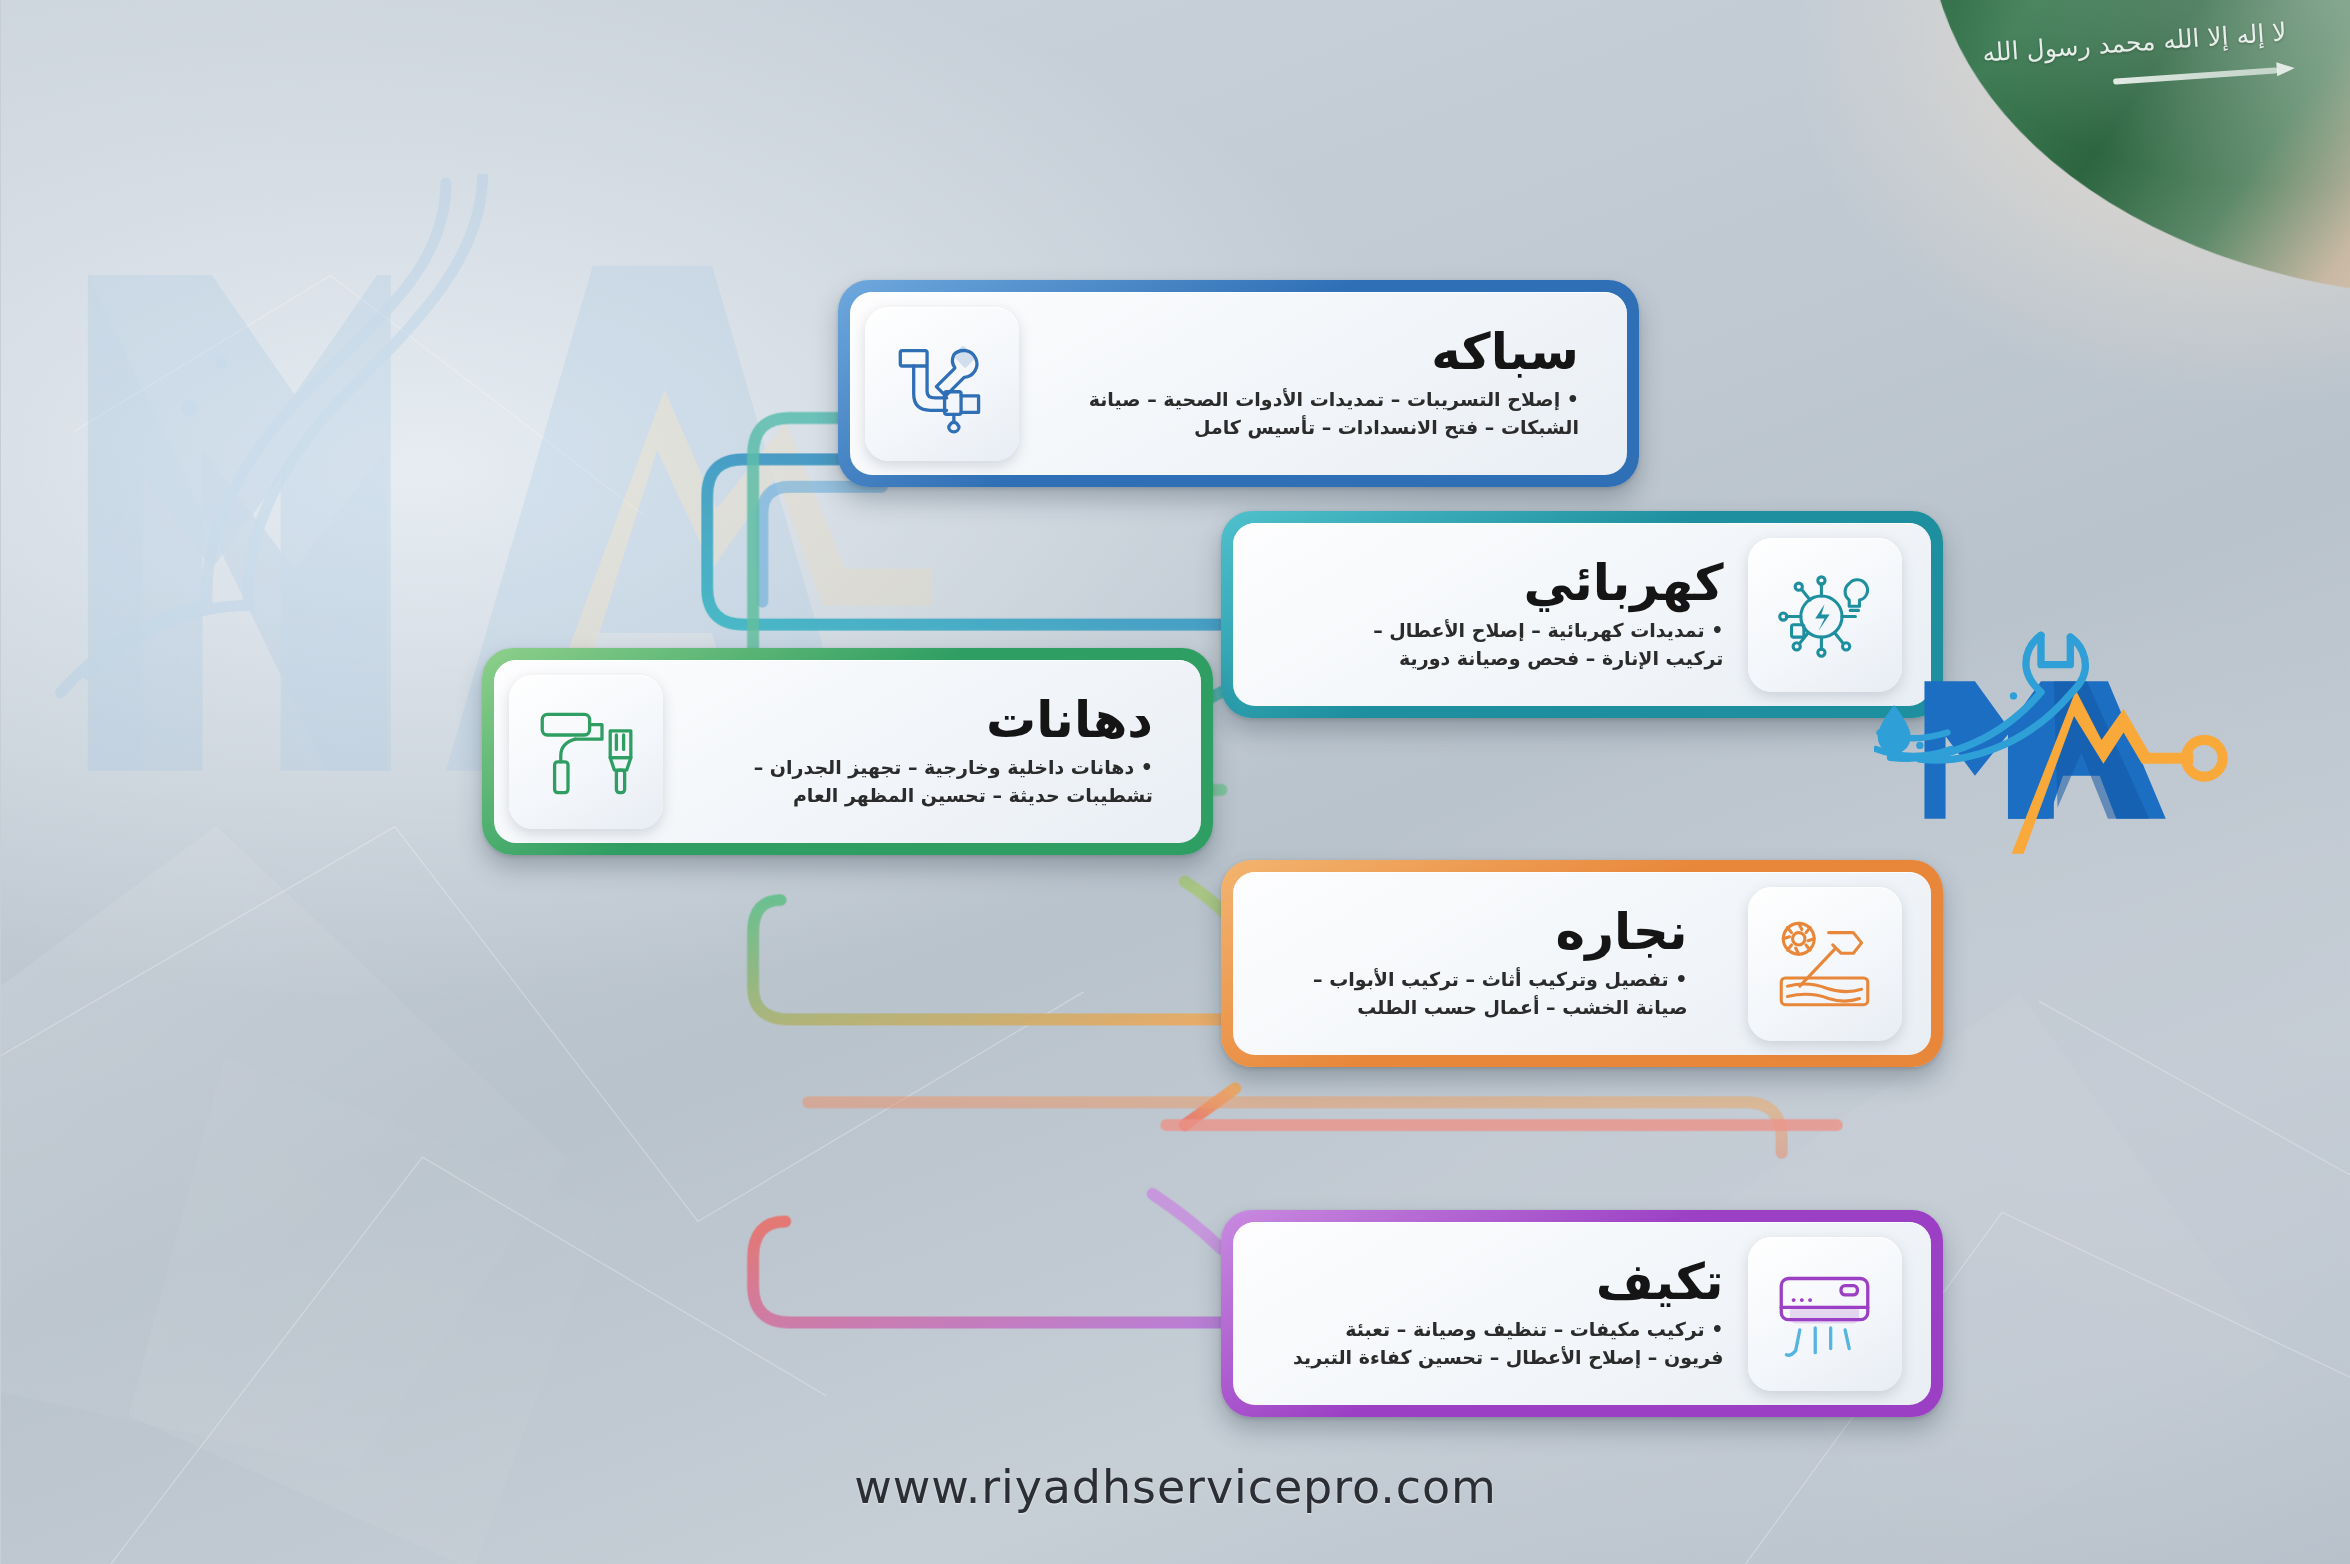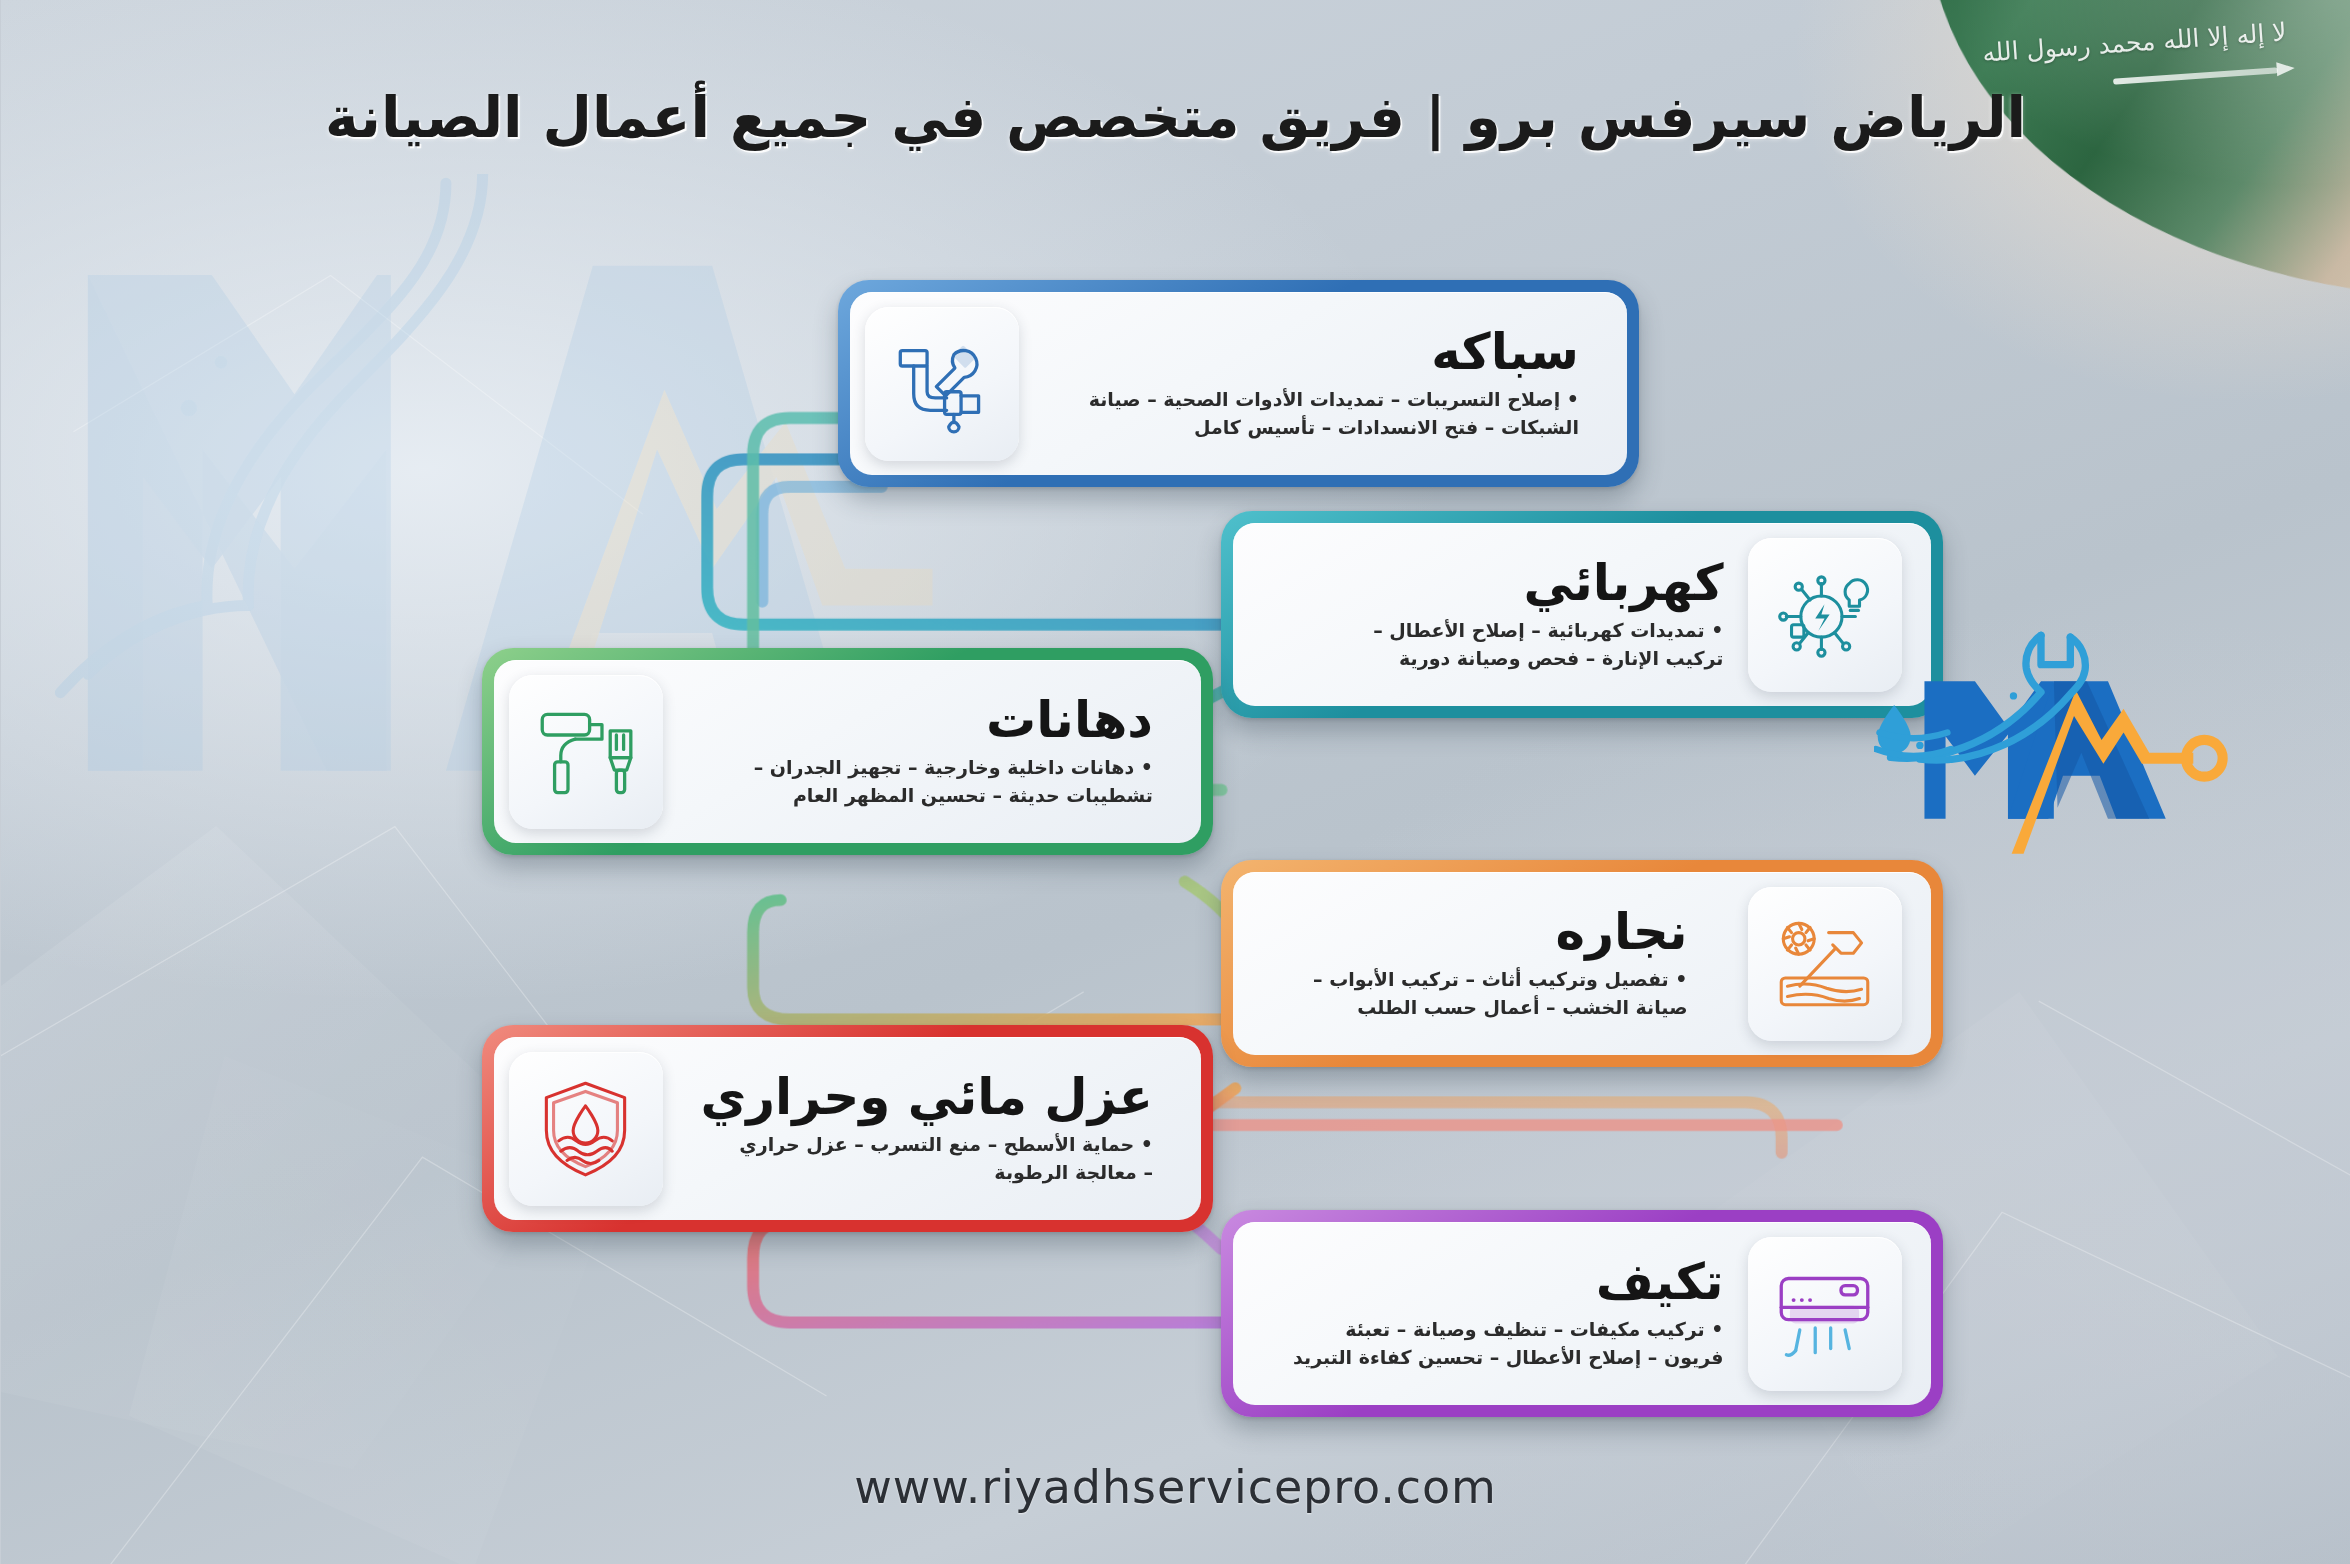--- a/index.html
+++ b/index.html
@@ -158,21 +158,20 @@
           <path d="M430 10 C430 95 365 150 300 215 C215 295 165 380 170 470"></path>
           <path d="M215 470 C150 470 85 500 40 545"></path>
           <path d="M170 470 C110 480 55 515 10 565"></path>
         </g>
         <circle cx="150" cy="255" r="9" fill="#9cc5e4" opacity=".9"></circle>
         <circle cx="185" cy="205" r="7" fill="#9cc5e4" opacity=".9"></circle>
       </g>
     </svg>
   </div>
 
-  <div class="title">الرياض سيرفس برو | فريق متخصص في جميع أعمال الصيانة</div>
 
   <svg class="conn" width="2351" height="1565" viewBox="0 0 2560 1704">
     <defs>
       <linearGradient id="g12" x1="1" y1="0" x2="0" y2="1">
         <stop offset="0%" stop-color="#3a7fc2"></stop>
           <stop offset="100%" stop-color="#3fb6c4"></stop>
       </linearGradient>
       <linearGradient id="g23" x1="1" y1="0" x2="0" y2="1">
         <stop offset="0%" stop-color="#3fb6c4"></stop>
           <stop offset="100%" stop-color="#63bf8c"></stop>
@@ -302,39 +301,20 @@
       <path d="M14 82 q22 -5 40 2 q16 5 30 0"></path>
     </svg>
           </div>
           <div class="txt">
             <div class="card-title">نجاره</div>
             <div class="card-sub">• تفصيل وتركيب أثاث – تركيب الأبواب –
 صيانة الخشب – أعمال حسب الطلب</div>
           </div>
         </div>
       </div>
-      <div class="card" style="top: 1025px; left: 482px; width: 707px; background: linear-gradient(150deg, rgb(240, 139, 126) 0%, rgb(216, 50, 47) 45%, rgb(216, 50, 47) 100%); flex-direction: row-reverse;">
-        <div class="card-inner" style="flex-direction: row-reverse;">
-          <div class="icon-box">
-    <svg viewBox="0 0 100 100" fill="none" stroke="#d8322f" stroke-width="3" stroke-linecap="round" stroke-linejoin="round">
-      <path d="M50 6 L88 20 L88 52 Q88 80 50 95 Q12 80 12 52 L12 20 Z"></path>
-      <path d="M50 14 L81 25 L81 52 Q81 75 50 87 Q19 75 19 52 L19 25 Z" opacity=".6"></path>
-      <path d="M50 28 C50 28 38 44 38 52 a12 12 0 0 0 24 0 c0 -8 -12 -24 -12 -24 z"></path>
-      <path d="M24 62 q9 -7 17 0 q9 7 18 0 q9 -7 17 0"></path>
-      <path d="M26 72 q9 -7 17 0 q9 7 18 0 q9 -7 15 0"></path>
-      <path d="M32 81 q8 -6 15 0 q8 6 16 0"></path>
-    </svg>
-          </div>
-          <div class="txt">
-            <div class="card-title">عزل مائي وحراري</div>
-            <div class="card-sub">• حماية الأسطح – منع التسرب – عزل حراري
-– معالجة الرطوبة</div>
-          </div>
-        </div>
-      </div>
       <div class="card" style="top: 1210px; left: 1221px; width: 698px; background: linear-gradient(150deg, rgb(201, 138, 224) 0%, rgb(155, 63, 196) 45%, rgb(155, 63, 196) 100%); flex-direction: row;">
         <div class="card-inner" style="flex-direction: row;">
           <div class="icon-box">
     <svg viewBox="0 0 100 100" fill="none" stroke="#9b3fc4" stroke-width="3.2" stroke-linecap="round" stroke-linejoin="round">
       <rect x="8" y="16" width="84" height="40" rx="7"></rect>
       <path d="M8 44 L92 44"></path>
       <rect x="18" y="44" width="64" height="14" rx="4" fill="#9b3fc4" opacity=".18"></rect>
       <rect x="66" y="23" width="16" height="9" rx="4"></rect>
       <circle cx="20" cy="37" r="1.9" fill="#9b3fc4" stroke="none"></circle>
       <circle cx="28" cy="37" r="1.9" fill="#9b3fc4" stroke="none"></circle>

